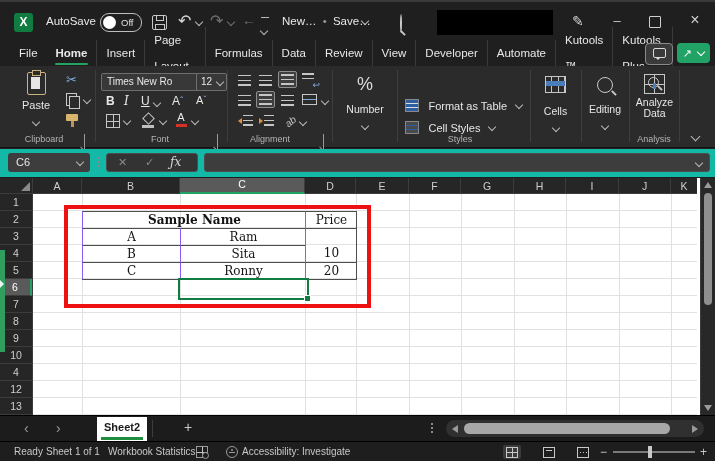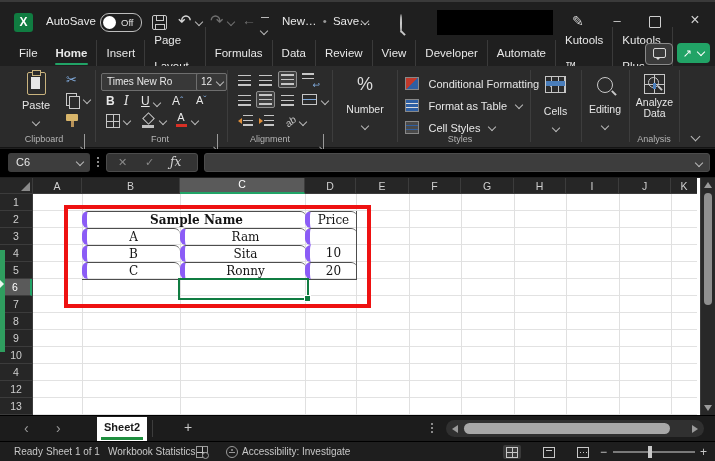--- a/index.html
+++ b/index.html
@@ -29,21 +29,21 @@
   .mtab.active{font-weight:bold;}
   
   .glabel{font-size:9px;color:#b5b5b5;text-align:center;}
   .rsmall{font-size:11px;color:#e6e6e6;}
   
   .colh{float:left;height:16px;line-height:16px;text-align:center;font-size:10.5px;color:#cfcfcf;border-right:1px solid #3c3c3c;box-sizing:border-box;}
   .rowh{height:17px;line-height:17px;text-align:center;font-size:10.5px;color:#cfcfcf;border-bottom:1px solid #3c3c3c;box-sizing:border-box;background:#262626;}
   .cellline{background:#e0e0e0;}
   .tcell{position:absolute;height:17px;line-height:17px;text-align:center;font-family:"DejaVu Serif","Liberation Serif",serif;font-size:12px;color:#141414;box-sizing:border-box;}
   .bt{border-top:1px solid #4d4d4d;}
-  .bl{border-left:5px solid #8b5cf6;border-radius:6px;}
+  .bl{border-left:1px solid #8b5cf6;}
 </style>
 </head>
 <body>
 
 <div id="app">
 
   <div class="abs" style="left:0;top:0;width:715px;height:40px;background:#1f1f1f;border-top:2px solid #3a3a3a;box-sizing:border-box;">
     <div class="abs" style="left:14px;top:11px;width:19px;height:19px;background:#107c41;border-radius:3px;text-align:center;font-size:12px;font-weight:bold;line-height:19px;color:#fff;"><span>X</span></div>
     <div class="abs txt" style="left:46px;top:13px;font-size:11.5px;color:#e8e8e8;">AutoSave</div>
     <div class="abs" style="left:100px;top:11px;width:40px;height:17px;border:1px solid #bdbdbd;border-radius:9px;">
@@ -198,25 +198,20 @@
     <span class="abs dlg" style="left:321px;top:68px;"></span>
 
     
     <div class="abs" style="left:334px;top:4px;width:62px;height:72px;text-align:center;">
       <div style="font-size:18px;color:#dcdcdc;margin-top:4px;">%</div>
       <div class="rsmall" style="margin-top:8px;font-size:10.5px;">Number</div>
       <span class="chv" style="margin-top:4px;"></span>
     </div>
 
     
-    <div class="abs" style="left:405px;top:8px;height:14px;">
-      <span style="display:inline-block;width:12px;height:11px;border:1px solid #888;background:linear-gradient(135deg,#c0392b 50%,#2e5fa3 50%);vertical-align:middle;"></span>
-      <span class="rsmall" style="margin-left:5px;vertical-align:middle;">Conditional Formatting</span>
-      <span class="chv" style="margin-left:4px;margin-bottom:2px;"></span>
-    </div>
     <div class="abs" style="left:405px;top:30px;height:14px;">
       <span style="display:inline-block;width:12px;height:11px;border:1px solid #888;background:repeating-linear-gradient(to bottom,#2e5fa3 0 3px,#dcdcdc 3px 4px);vertical-align:middle;"></span>
       <span class="rsmall" style="margin-left:5px;vertical-align:middle;">Format as Table</span>
       <span class="chv" style="margin-left:4px;margin-bottom:2px;"></span>
     </div>
     <div class="abs" style="left:405px;top:52px;height:14px;">
       <span style="display:inline-block;width:12px;height:11px;border:1px solid #888;background:repeating-linear-gradient(to bottom,#4a4a4a 0 3px,#2e5fa3 3px 4px);vertical-align:middle;"></span>
       <span class="rsmall" style="margin-left:5px;vertical-align:middle;">Cell Styles</span>
       <span class="chv" style="margin-left:4px;margin-bottom:2px;"></span>
     </div>
@@ -247,21 +242,21 @@
         <span class="mag" style="position:absolute;left:3px;top:2px;width:9px;height:9px;"></span>
         <div class="abs" style="left:8px;top:8px;width:3px;height:6px;background:#4a7ebb;"></div>
       </div>
       <div class="rsmall" style="margin-top:3px;font-size:10.5px;line-height:11px;">Analyze</div>
       <div class="rsmall" style="font-size:10.5px;line-height:11px;">Data</div>
     </div>
     <div class="abs glabel" style="left:628px;top:68px;width:52px;">Analysis</div>
     <span class="abs chv" style="left:692px;top:67px;width:6px;height:6px;"></span>
   </div>
 
-  <div class="abs" style="left:0;top:149px;width:715px;height:28px;background:#000000;">
+  <div class="abs" style="left:0;top:149px;width:715px;height:28px;background:#14b8a6;">
     <div class="abs" style="left:8px;top:4px;width:82px;height:19px;background:#3d3d3d;border-radius:3px;">
       <span class="abs txt" style="left:8px;top:3px;font-size:11px;color:#e8e8e8;">C6</span>
       <span class="abs chv" style="right:7px;top:6px;"></span>
     </div>
     <div class="abs" style="left:97px;top:8px;width:2px;height:2px;background:#8a8a8a;box-shadow:0 4px 0 #8a8a8a,0 8px 0 #8a8a8a;"></div>
     <div class="abs" style="left:106px;top:4px;width:92px;height:19px;background:#333;border:1px solid #4c4c4c;border-radius:3px;box-sizing:border-box;">
       <span class="abs txt" style="left:11px;top:2px;font-size:11px;color:#8a8a8a;">✕</span>
       <span class="abs txt" style="left:38px;top:2px;font-size:11px;color:#8a8a8a;">✓</span>
       <span class="abs txt" style="left:63px;top:1px;font-size:12px;font-style:italic;font-family:'DejaVu Serif',serif;color:#d6d6d6;">ƒx</span>
     </div>

